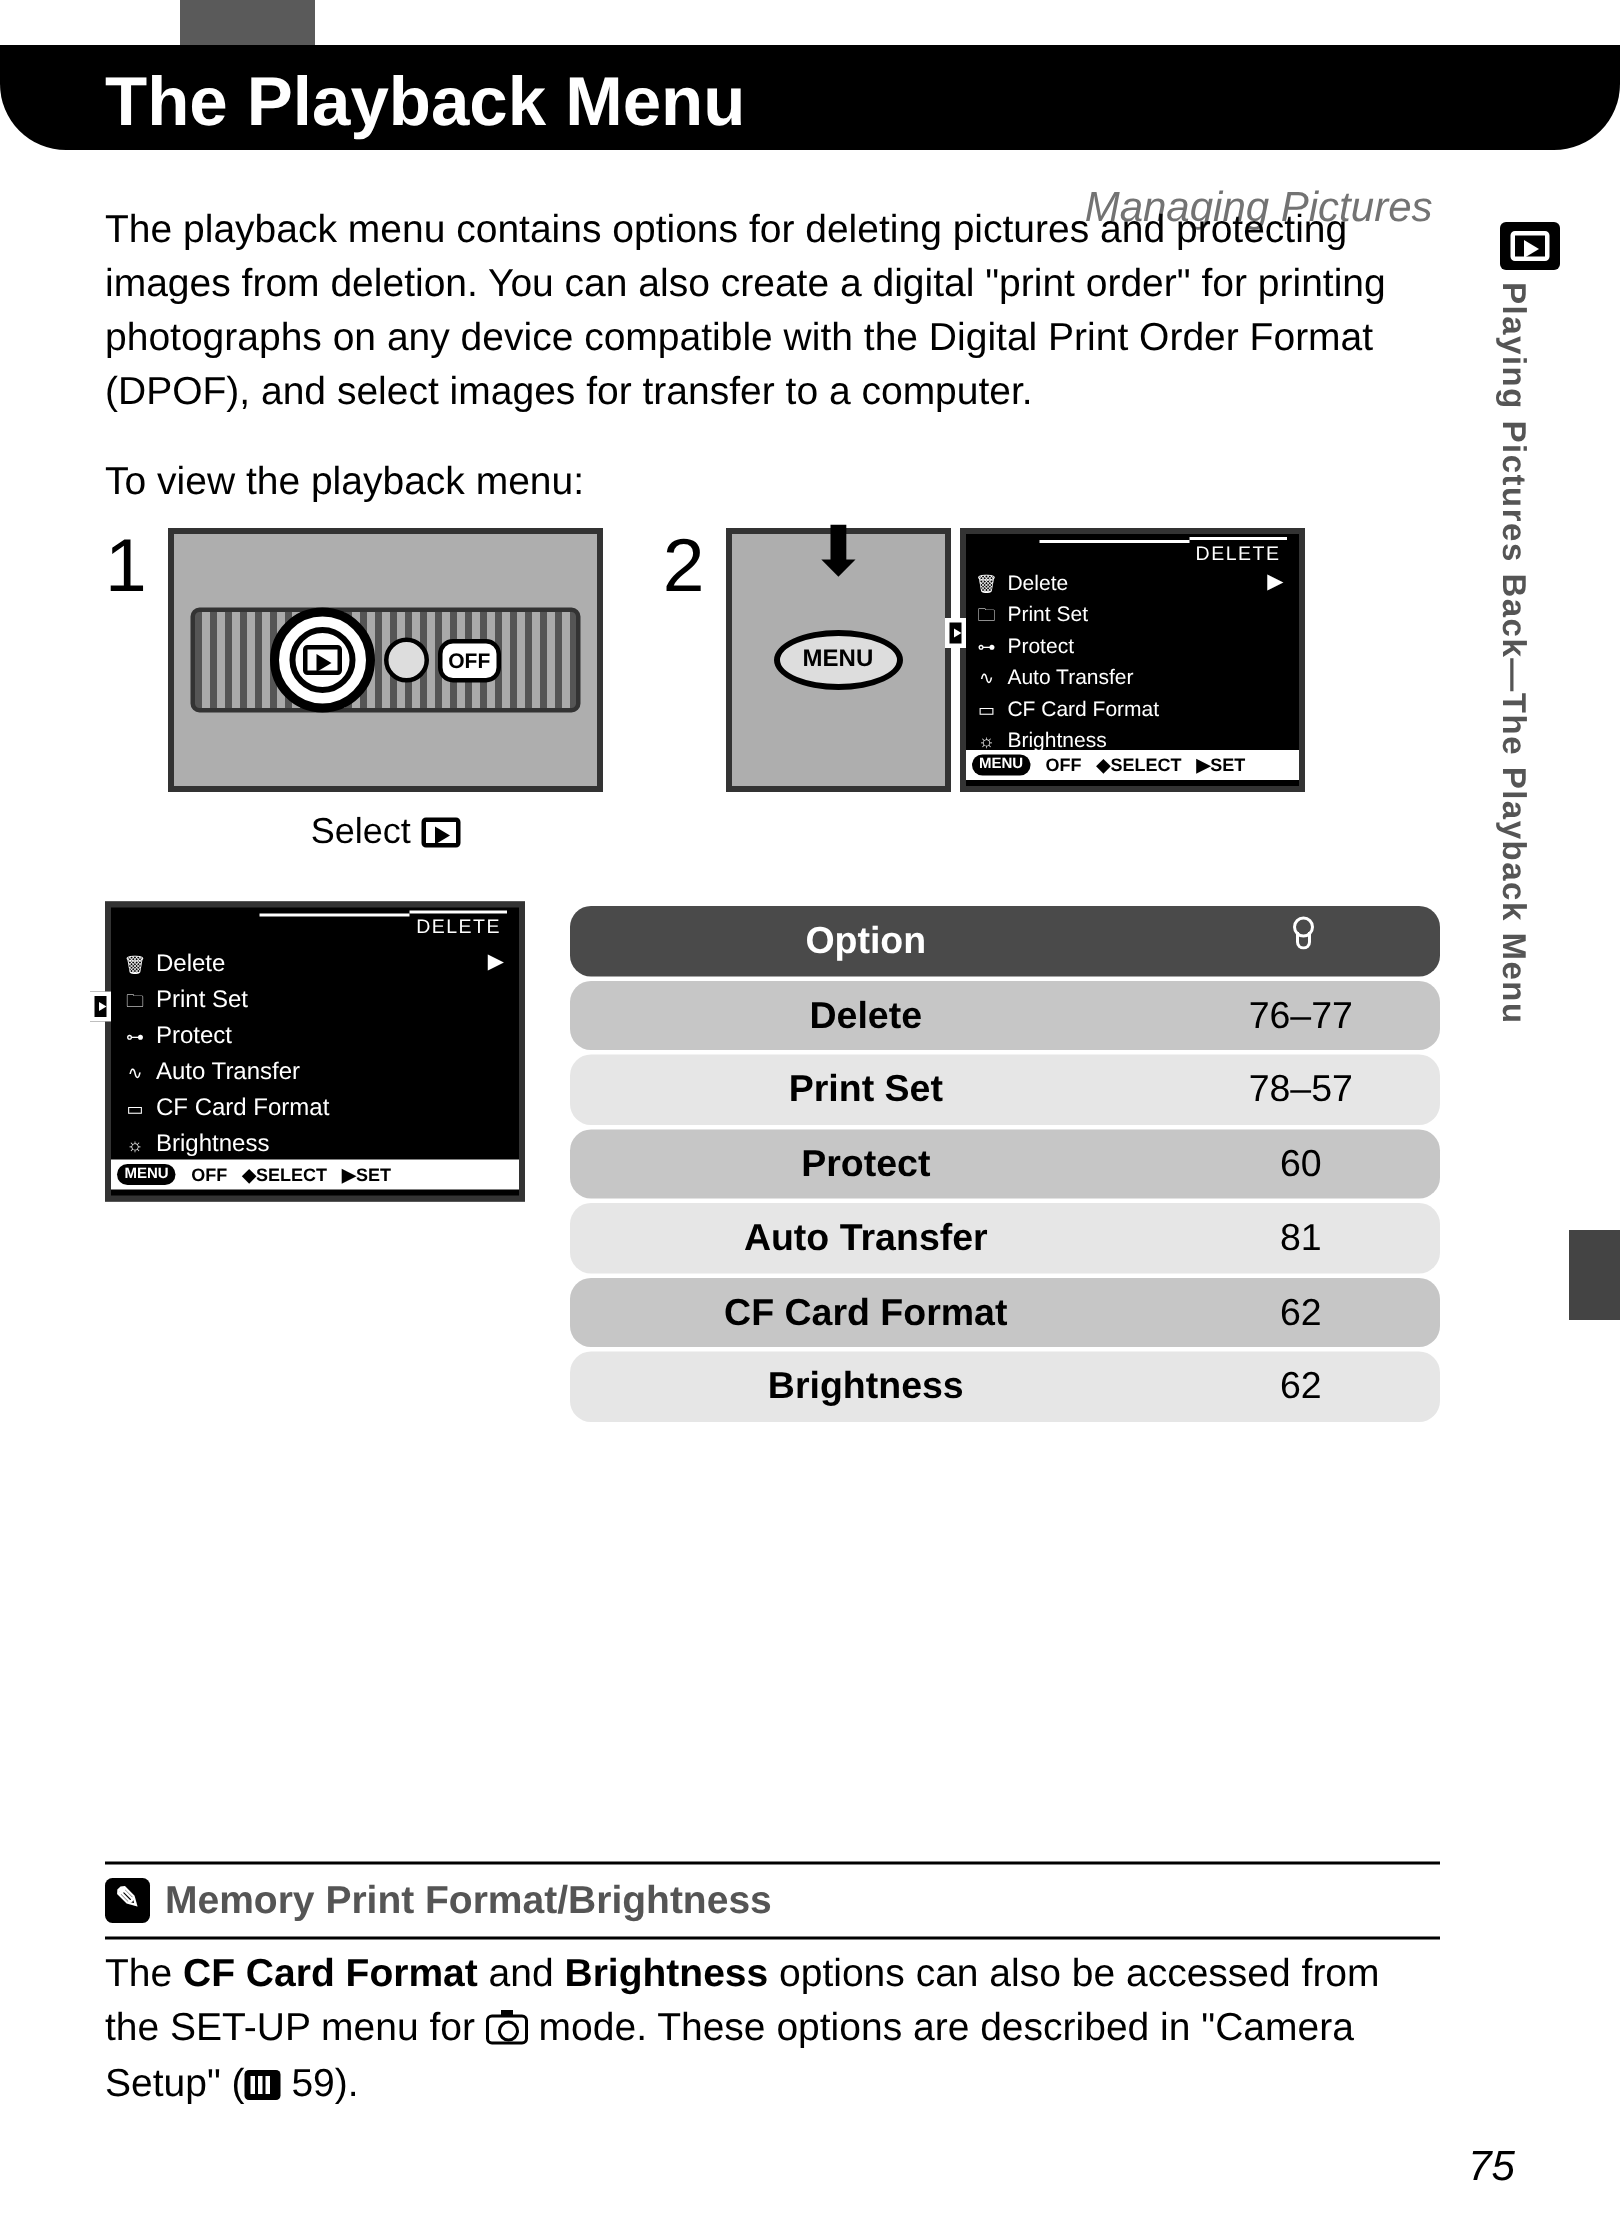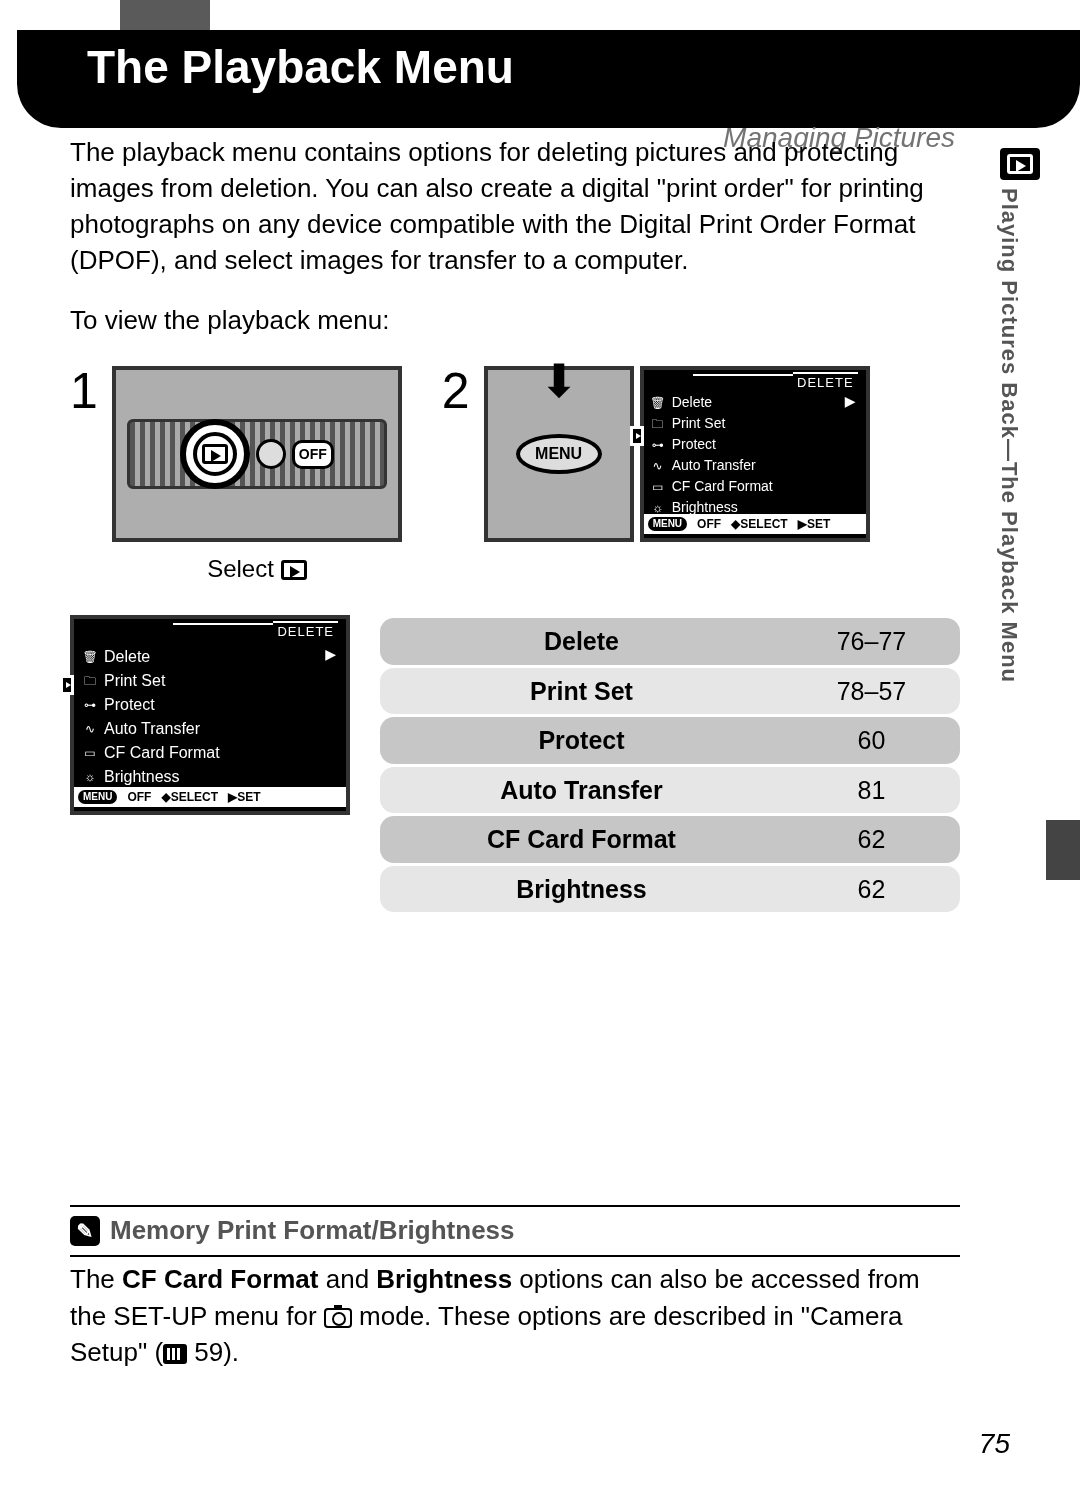--- a/index.html
+++ b/index.html
@@ -17,24 +17,23 @@
     left: 120px;
     width: 90px;
     height: 30px;
     background: #5a5a5a;
   }
   .title-bar {
     position: absolute;
     top: 30px;
     left: 0;
     right: 0;
-    height: 98px;
+    height: 70px;
     background: #000;
     border-radius: 0 0 44px 44px;
-    margin-left: 17px;
   }
   .title-text {
     color: #fff;
     font-size: 46px;
     font-weight: bold;
     padding: 10px 0 0 70px;
   }
   .subtitle {
     position: absolute;
     top: 92px;
@@ -45,21 +44,21 @@
   }
   .content {
     position: absolute;
     top: 135px;
     left: 70px;
     width: 890px;
     font-size: 26px;
     line-height: 1.38;
   }
   .intro { margin-bottom: 24px; }
-  .lead { margin-bottom: 28px; }
+  .lead { margin-bottom: 14px; }
   .steps { display: flex; gap: 40px; margin-bottom: 30px; }
   .step { display: flex; align-items: flex-start; gap: 14px; flex-direction: column; }
   .step-row { display: flex; align-items: flex-start; gap: 14px; }
   .step-num { font-size: 50px; font-weight: normal; line-height: 1; }
   .step-body { display: flex; flex-direction: column; align-items: center; }
   .step-img {
     width: 290px; height: 176px; background:#aeaeae; border:4px solid #333;
     display:flex; align-items:center; justify-content:center; position:relative;
   }
   .step2-wrap { display:flex; gap:6px; }
@@ -282,20 +281,24 @@
       <div class="mini-footer">
         <span class="pill">MENU</span>
         <span>OFF</span>
         <span>◆<span>SELECT</span></span>
         <span>▶<span>SET</span></span>
       </div>
     </div>
 
     <table class="options-table">
       <tbody>
+          <tr>
+        <th>Option</th>
+        <th><span class="page-ref-icon"></span></th>
+      </tr>
       <tr class="row row-dark">
             <td>Delete</td>
             <td>76–77</td>
           </tr>
       <tr class="row row-light">
             <td>Print Set</td>
             <td>78–57</td>
           </tr>
       <tr class="row row-dark">
             <td>Protect</td>

